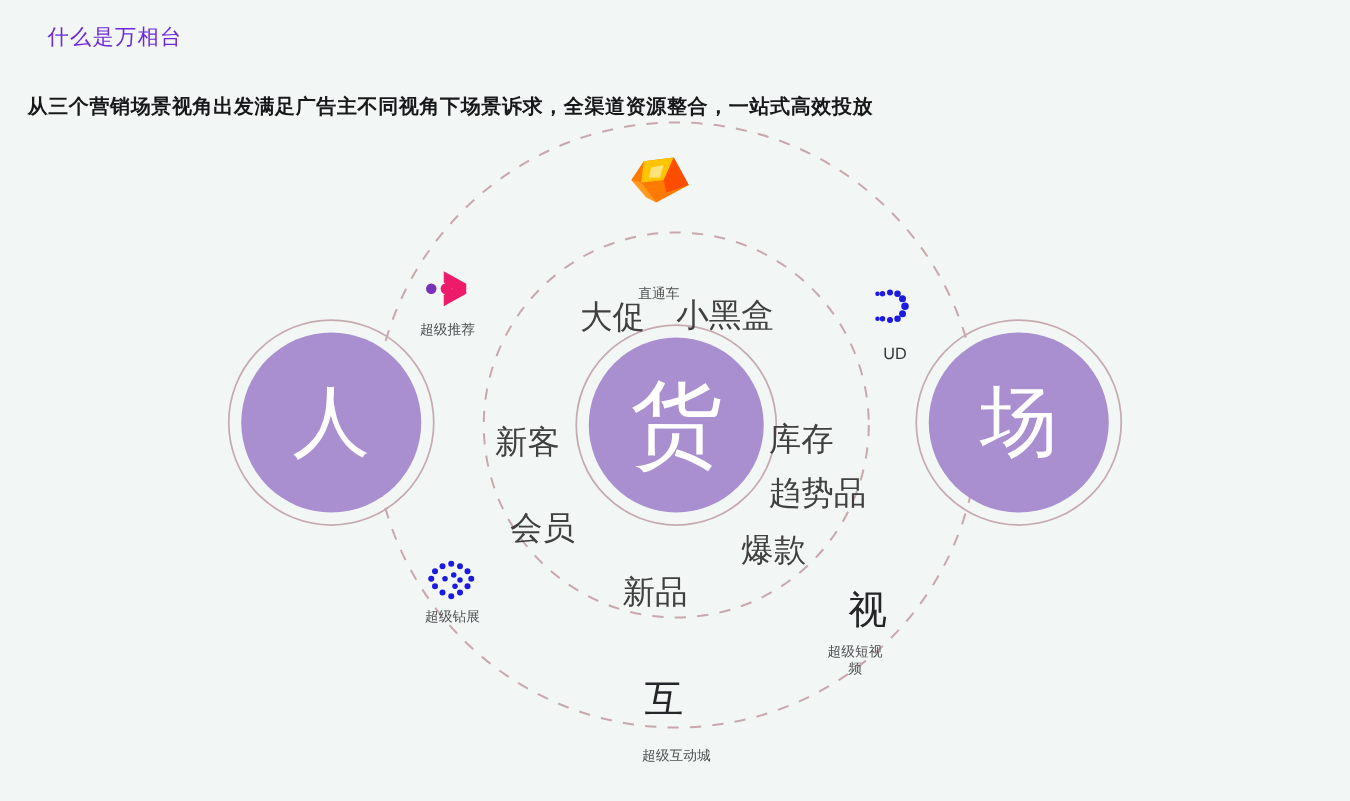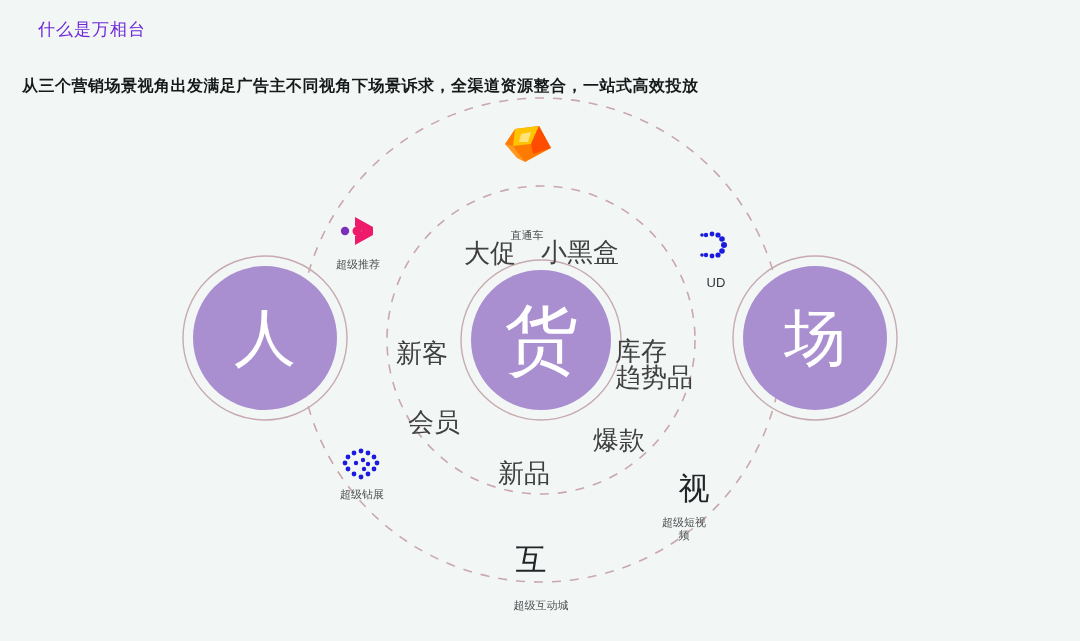--- a/index.html
+++ b/index.html
@@ -189,21 +189,21 @@
   <div class="layer">
 
     <div class="pill-char side" style="left:265px; top:338px;">人</div>
     <div class="pill-char core" style="left:541px; top:340px;">货</div>
     <div class="pill-char side" style="left:815px; top:338px;">场</div>
 
     <div class="kw" style="left:490px; top:253px;">大促</div>
     <div class="kw" style="left:580px; top:252px;">小黑盒</div>
     <div class="kw" style="left:422px; top:313px;margin-top:40px;">新客</div>
     <div class="kw" style="left:641px; top:311px;margin-top:40px;">库存</div>
-    <div class="kw" style="left:654px; top:377px;">趋势品</div>
+    <div class="kw" style="left:654px; top:394px;">趋势品</div>
     <div class="kw" style="left:434px; top:422px;">会员</div>
     <div class="kw" style="left:619px; top:440px;">爆款</div>
     <div class="kw" style="left:524px; top:473px;">新品</div>
 
     <div class="ring-char" style="left:694px; top:488px;">视</div>
     <div class="ring-char" style="left:531px; top:559px;">互</div>
 
     <div class="node-label" style="left:527px; top:193px;margin-top:36px;">直通车</div>
     <div class="node-label" style="left:357px; top:258px;text-align:right;">超级推荐</div>
     <div class="node-label ud" style="left:716px; top:275px;">UD</div>

